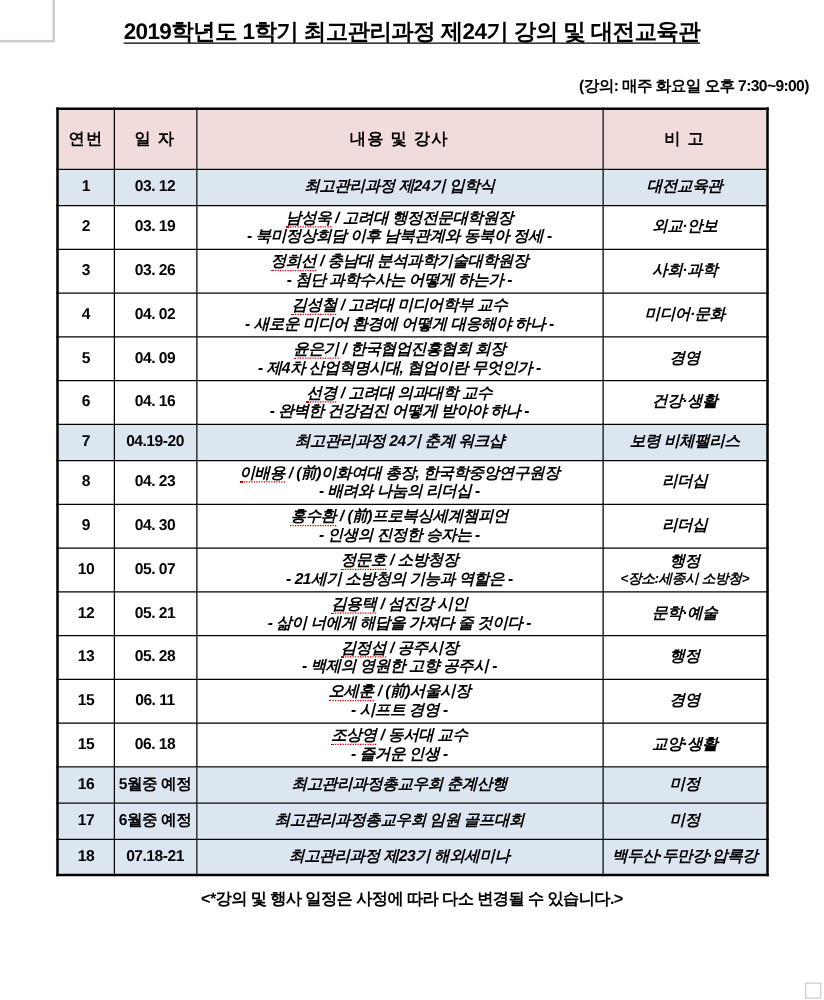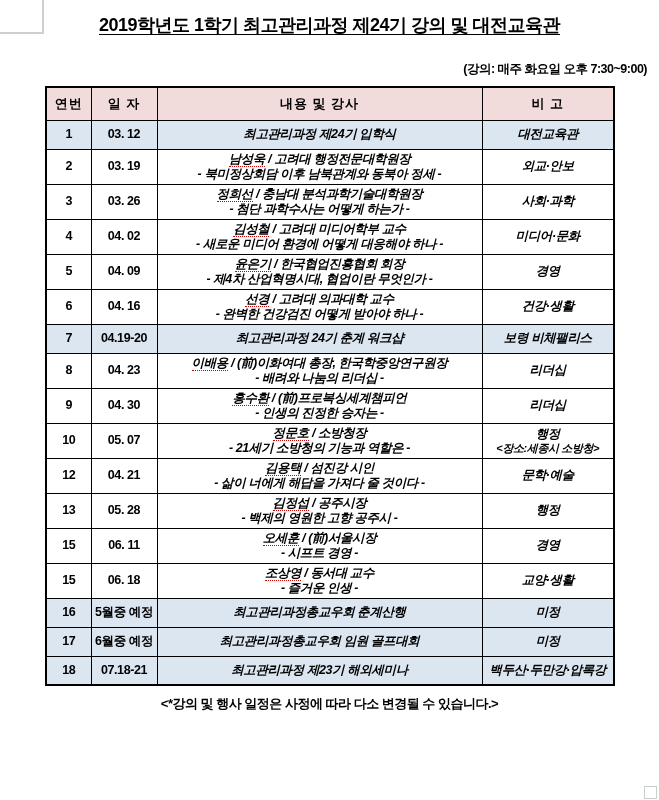--- a/index.html
+++ b/index.html
@@ -39,21 +39,21 @@
   th, td {
     border: 1px solid var(--border, #000);
     text-align: center;
     vertical-align: middle;
     padding: 2px 2px;
     overflow: hidden;
   }
   th {
     background: var(--header_bg, #F2DBDB);
     font-size: 13px;
-    height: 33px;
+    height: 48px;
     letter-spacing: 1px;
   }
   td {
     font-size: 12.5px;
     line-height: 15px;
     height: 29px;
     letter-spacing: -0.4px;
     background: #fff;
   }
   tr.hl td { background: var(--highlight_bg, #DCE6F1); }
@@ -215,21 +215,21 @@
           <div class="line"><span class="sq">정문호</span> / 소방청장</div>
           <div class="line">- 21세기 소방청의 기능과 역할은 -</div>
         </td>
         <td>
           <div class="line">행정</div>
           <div class="line small">&lt;장소:세종시 소방청&gt;</div>
         </td>
       </tr>
       <tr>
         <td>12</td>
-        <td>04. 21</td>
+        <td>05. 21</td>
         <td>
           <div class="line"><span class="sq">김용택</span> / 섬진강 시인</div>
           <div class="line">- 삶이 너에게 해답을 가져다 줄 것이다 -</div>
         </td>
         <td>
           <div class="line">문학·예술</div>
         </td>
       </tr>
       <tr>
         <td>13</td>

